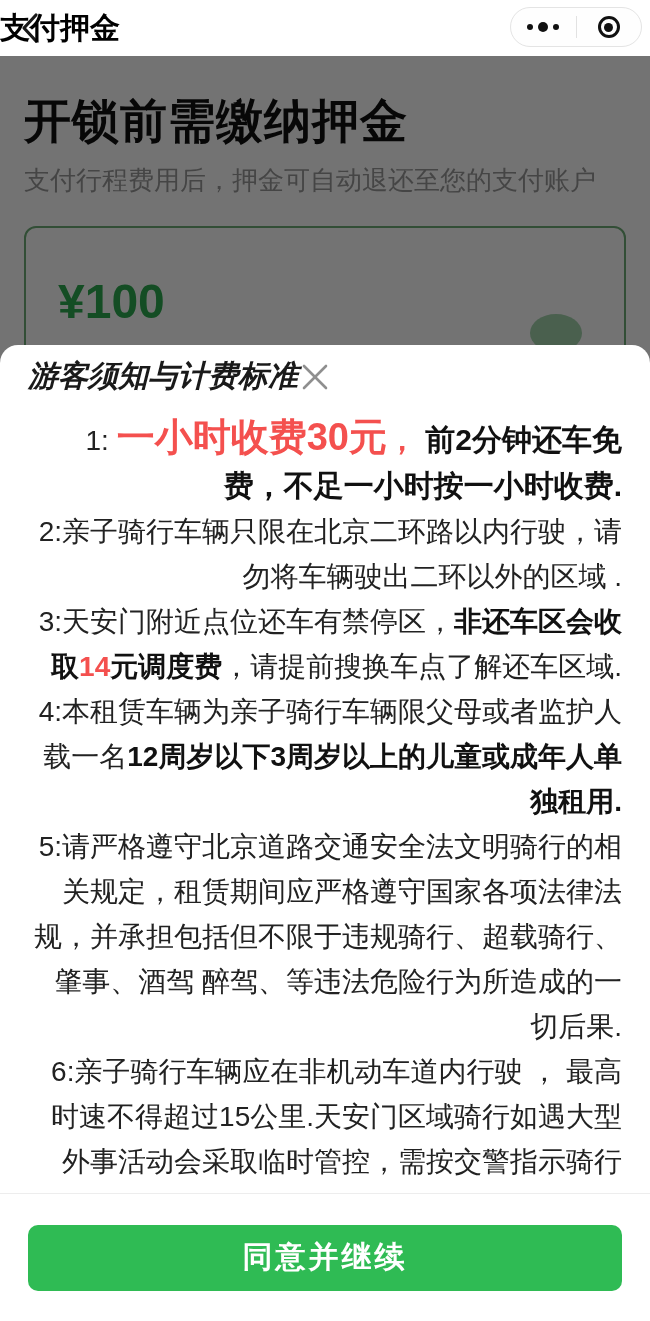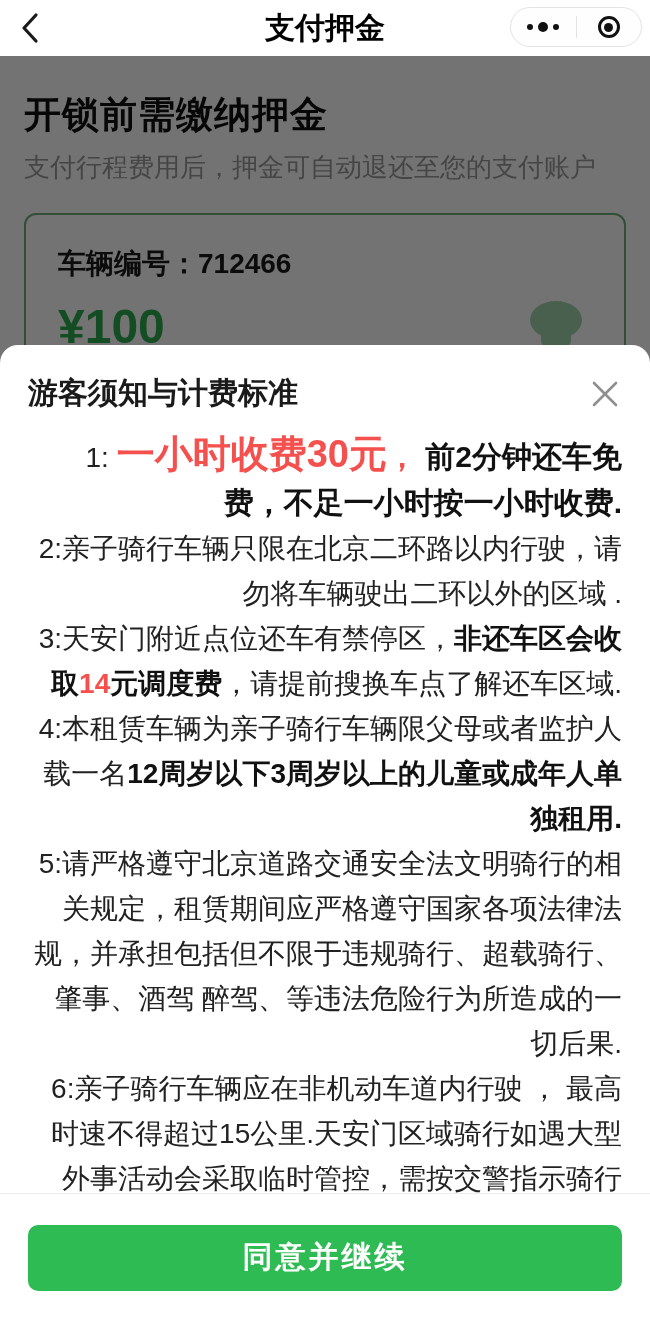--- a/index.html
+++ b/index.html
@@ -8,53 +8,53 @@
   }
   *{box-sizing:border-box;margin:0;padding:0;}
   html,body{width:650px;height:1321px;overflow:hidden;}
   body{font-family:"Liberation Sans","DejaVu Sans",sans-serif;background:#fff;}
   .screen{position:relative;width:650px;height:1321px;background:#fff;overflow:hidden;}
 
   
   .navbar{position:absolute;top:0;left:0;right:0;height:56px;background:#fff;
           display:flex;align-items:center;z-index:10;}
   .nav-back{width:60px;height:56px;display:flex;align-items:center;justify-content:center;cursor:pointer;}
-  .nav-title{position:absolute;left:0;right:0;text-align:center;font-size:30px;font-weight:700;color:#000;pointer-events:none;}
+  .nav-title{position:absolute;left:0;right:0;font-size:30px;font-weight:700;color:#000;pointer-events:none;}
   .capsule{position:absolute;right:8px;top:7px;width:132px;height:40px;border:1px solid #e4e4e4;
            border-radius:21px;background:#fefefe;display:flex;align-items:center;z-index:11;}
   .capsule-half{flex:1;display:flex;align-items:center;justify-content:center;height:100%;cursor:pointer;}
   .capsule-divider{width:1px;height:22px;background:#e2e2e2;}
   .dots{display:flex;align-items:center;gap:5px;}
   .dots i{display:block;border-radius:50%;background:#111;}
   .dots i:nth-child(1){width:6px;height:6px;}
   .dots i:nth-child(2){width:10px;height:10px;}
   .dots i:nth-child(3){width:6px;height:6px;}
   .target{width:22px;height:22px;border:3px solid #111;border-radius:50%;
           display:flex;align-items:center;justify-content:center;}
   .target i{width:9px;height:9px;background:#111;border-radius:50%;}
 
   
   .content{position:absolute;top:56px;left:0;right:0;bottom:0;background:#fff;padding:0 24px;}
-  .page-heading{margin-top:34px;font-size:37px;font-weight:800;color:#111;letter-spacing:1px;}
+  .page-heading{margin-top:34px;font-size:47px;font-weight:800;color:#111;letter-spacing:1px;}
   .page-subheading{margin-top:10px;font-size:26px;color:#9a9a9a;}
   .vehicle-card{position:relative;margin-top:28px;border:2px solid var(--card-border);
                 border-radius:12px;padding:30px 32px;height:180px;background:#fff;}
   .vehicle-row{font-size:28px;font-weight:700;color:#1a1a1a;}
   .deposit-amount{margin-top:16px;font-size:48px;font-weight:800;color:var(--price-green);}
   .card-icon{position:absolute;right:42px;top:86px;width:52px;height:46px;}
   .card-icon .blob{width:52px;height:38px;background:#a4d4ae;border-radius:50%;}
   .card-icon .stem{width:30px;height:14px;background:#a4d4ae;margin:-6px auto 0;border-radius:0 0 6px 6px;}
 
   
   .dim-overlay{position:absolute;top:56px;left:0;right:0;bottom:0;background:var(--dim);z-index:20;}
 
   
   .modal{position:absolute;left:0;right:0;top:345px;bottom:0;background:#fff;z-index:30;
          border-radius:18px 18px 0 0;display:flex;flex-direction:column;overflow:hidden;}
-  .modal-header{flex:0 0 auto;padding:28px 28px 10px;display:flex;align-items:center;justify-content:space-between;}
+  .modal-header{flex:0 0 auto;padding:11px 28px 10px;display:flex;align-items:center;font-style:italic;}
   .modal-title{font-size:30px;font-weight:700;color:#1a1a1a;}
   .modal-close{width:34px;height:34px;display:flex;align-items:center;justify-content:center;cursor:pointer;}
   .modal-body{flex:1 1 auto;overflow:hidden;padding:6px 28px 0;text-align:right;}
   .rule{font-size:28px;line-height:45px;color:#222;font-weight:400;word-break:break-all;}
   .sg-p{font-weight:400;color:#222;}
   .sg-b{font-weight:700;color:#111;}
   .sg-bl{font-weight:700;font-size:30px;color:#111;}
   .sg-rl{font-weight:800;font-size:38px;color:var(--red);line-height:48px;}
   .sg-rb{font-weight:700;color:var(--red);}
   .sg-rbl{font-weight:700;font-size:30px;color:var(--red);}
@@ -91,23 +91,20 @@
           </span>
       </div>
     </div>
   </div>
 
   <div class="content">
     <div class="page-heading">开锁前需缴纳押金</div>
     <div class="page-subheading">支付行程费用后，押金可自动退还至您的支付账户</div>
 
     <div class="vehicle-card">
-      <div class="vehicle-row">
-        <span>车辆编号：</span><span>712466</span>
-      </div>
       <div class="deposit-amount">¥100</div>
       <div class="card-icon">
         <div class="blob"></div>
           <div class="stem"></div>
       </div>
     </div>
   </div>
 
   <div class="dim-overlay"></div>
 

